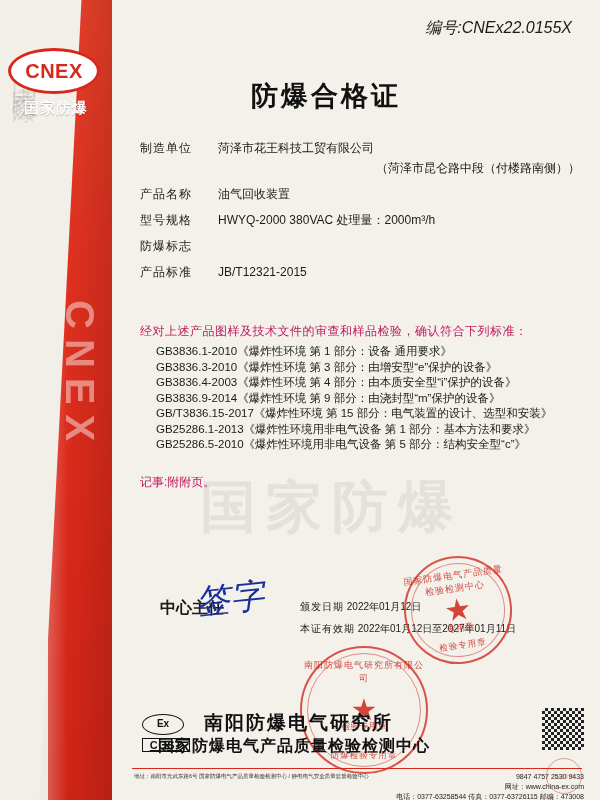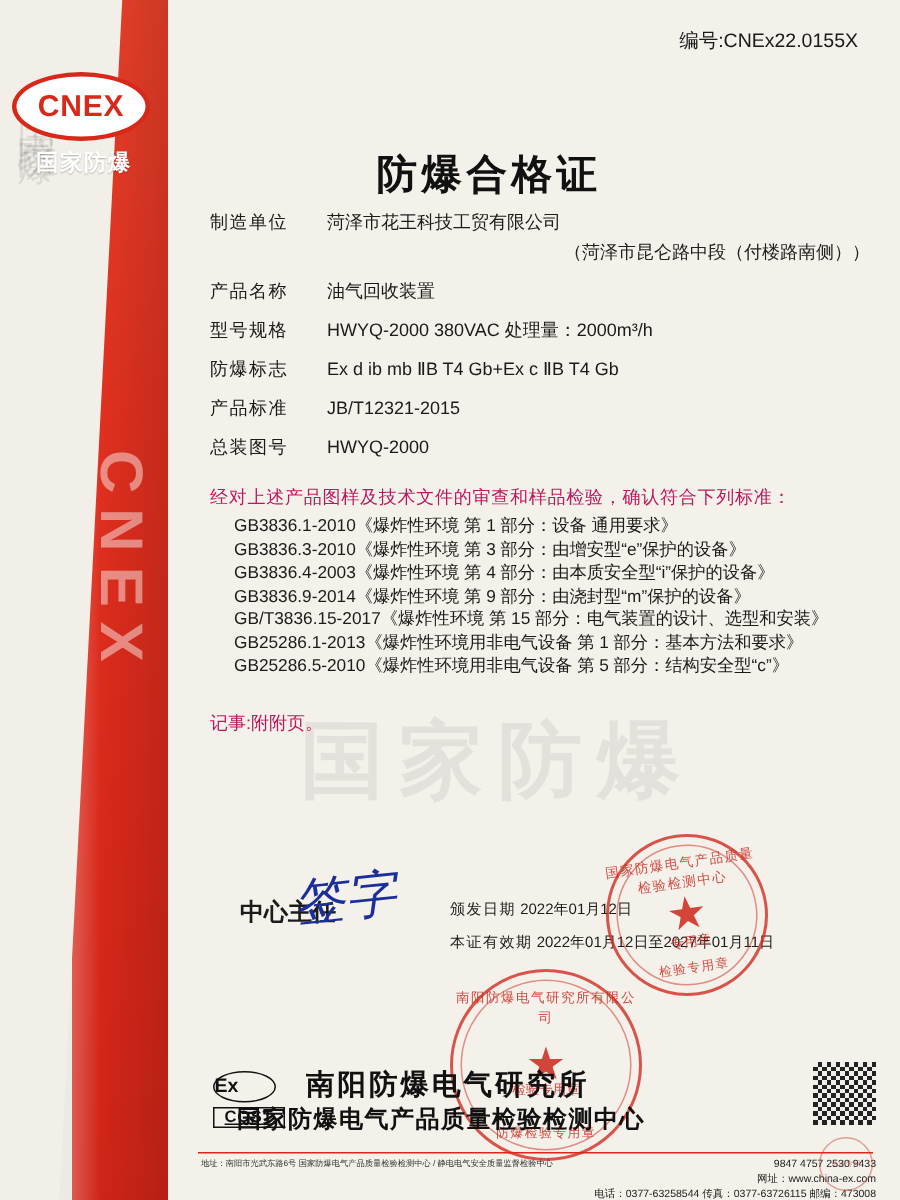--- a/index.html
+++ b/index.html
@@ -97,33 +97,33 @@
     font-size: 15px;
     font-weight: bold;
     color: #ffffff;
     letter-spacing: 1px;
     text-shadow: 0 1px 1px rgba(0,0,0,.25);
   }
   
   .cert-no {
     position: absolute;
     right: 28px; top: 18px;
-    font-size: 13px;
+    font-size: 16px;
     color: #1a1a1a;
+    font-style: italic;
   }
   .title {
     position: absolute;
     left: 112px; top: 78px;
     width: 428px;
     text-align: center;
     font-size: 27px;
     font-weight: bold;
     color: #111;
     letter-spacing: 3px;
-    margin-top: 20px;
   }
   .fields {
     position: absolute;
     left: 140px; top: 140px;
     width: 440px;
     font-size: 12px;
     color: #1b1b1b;
   }
   .field-row {
     display: flex;
@@ -260,23 +260,23 @@
   }
   .ex-badge-wrap {
     position: absolute;
     left: 30px; top: 8px;
     text-align: center;
   }
   .ex-oval {
     width: 40px; height: 19px;
     border: 1.6px solid #111;
     border-radius: 50%;
-    font-size: 13px;
+    font-size: 10px;
     line-height: 17px;
-    text-align: left;
+    text-align: center;
     font-weight: bold;
     color: #111;
   }
   .cqst-box {
     margin-top: 3px;
     width: 46px;
     border: 1.6px solid #111;
     font-size: 11px;
     font-weight: bold;
     text-align: center;
@@ -380,29 +380,24 @@
     <div class="field-row" style="margin-top:6px;align-items:flex-end;">
       <div class="field-label">产品名称</div>
       <div class="field-val">油气回收装置</div>
     </div>
     <div class="field-row">
       <div class="field-label">型号规格</div>
       <div class="field-val">HWYQ-2000    380VAC    处理量：2000m³/h</div>
     </div>
     <div class="field-row">
       <div class="field-label">防爆标志</div>
-      <div class="field-val">Ex d ib mb ⅡB T4 Gb+Ex c ⅡB T4 Gb</div>
     </div>
     <div class="field-row">
       <div class="field-label">产品标准</div>
       <div class="field-val">JB/T12321-2015</div>
-    </div>
-    <div class="field-row">
-      <div class="field-label">总装图号</div>
-      <div class="field-val">HWYQ-2000</div>
     </div>
   </div>
 
   <div class="statement">经对上述产品图样及技术文件的审查和样品检验，确认符合下列标准：</div>
 
   <div class="std-list">
     <div>GB3836.1-2010《爆炸性环境  第 1 部分：设备  通用要求》</div>
     <div>GB3836.3-2010《爆炸性环境  第 3 部分：由增安型“e”保护的设备》</div>
     <div>GB3836.4-2003《爆炸性环境  第 4 部分：由本质安全型“i”保护的设备》</div>
     <div>GB3836.9-2014《爆炸性环境  第 9 部分：由浇封型“m”保护的设备》</div>

